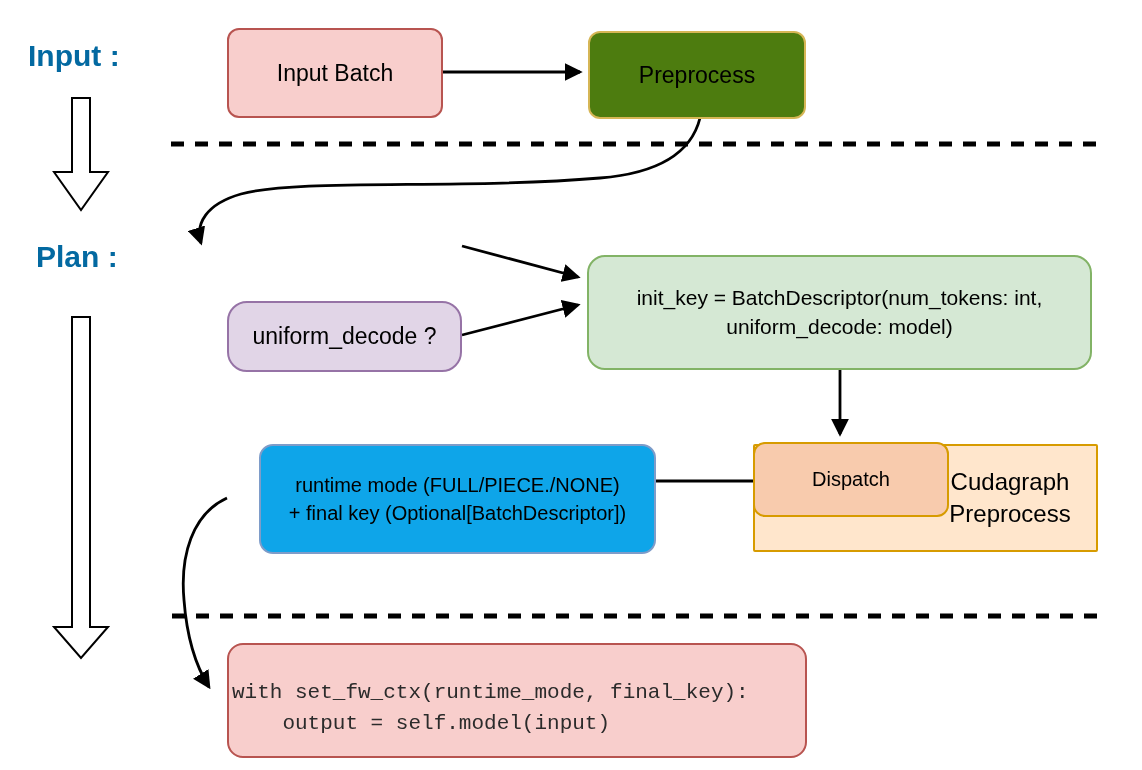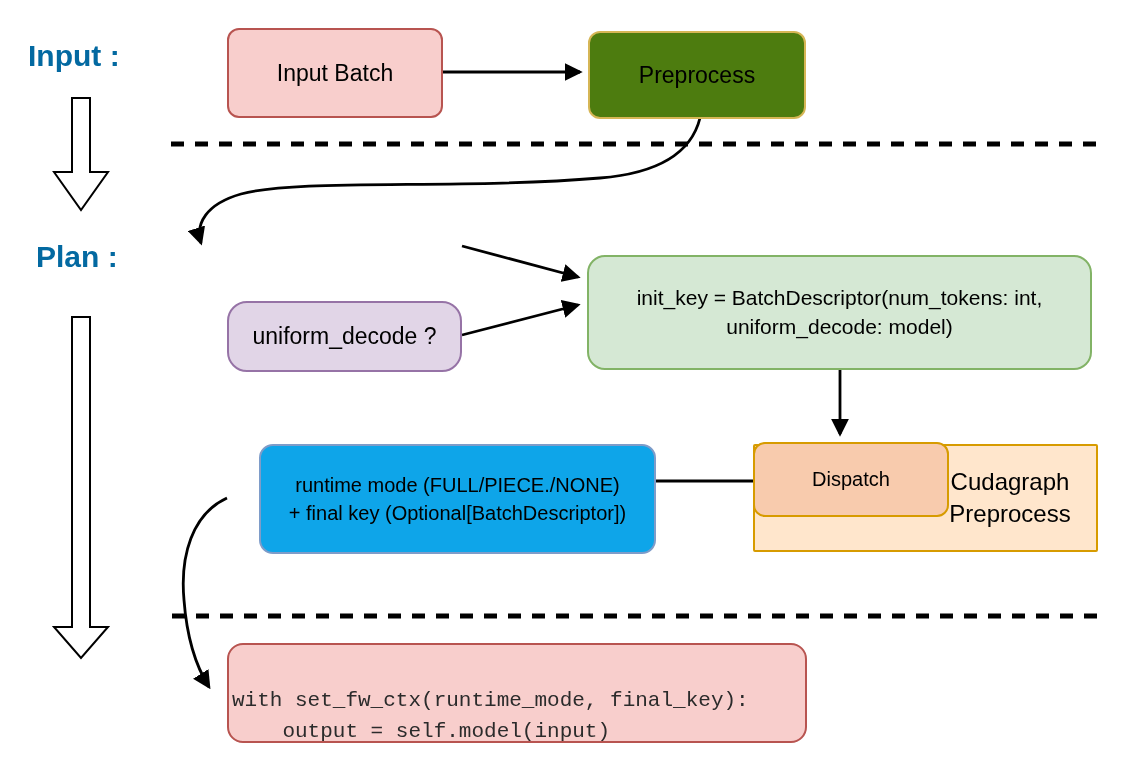--- a/index.html
+++ b/index.html
@@ -30,25 +30,25 @@
   #node-input-batch {left:227px;top:28px; width:216px;height:90px;border-radius:12px;font-size:23px;}
   #node-preprocess  {left:588px;top:31px; width:218px;height:88px;border-radius:12px;font-size:23px;}
   #node-cg-padding  {left:227px;top:211px;width:235px;height:71px;border-radius:12px;font-size:23px;}
   #node-uniform-decode{left:227px;top:301px;width:235px;height:71px;border-radius:20px;font-size:23px;}
   #node-init-key    {left:587px;top:230px;width:505px;height:115px;border-radius:18px;font-size:21px;line-height:1.38;margin-top:25px;}
   #node-dispatcher  {left:753px;top:444px;width:345px;height:108px;border-radius:2px;font-size:24px;
                      flex-direction:row;justify-content:flex-end;}
   #node-dispatcher .dtext{width:172px;text-align:center;line-height:1.35;}
   #node-dispatch    {left:753px;top:442px;width:196px;height:75px;border-radius:12px;font-size:20px;}
   #node-runtime     {left:227px;top:444px;width:397px;height:110px;border-radius:14px;font-size:20px;line-height:1.4;}
-  #node-exec-code   {left:227px;top:643px;width:580px;height:100px;border-radius:16px;
+  #node-exec-code   {left:227px;top:643px;width:580px;height:115px;border-radius:16px;
                      font-family:"Liberation Mono","DejaVu Sans Mono",monospace;
                      font-size:21px;line-height:31px;color:#2b2b2b;
                      align-items:flex-start;justify-content:flex-start;
-                     padding:40px 0 0 3px;text-align:left;}
+                     padding:32px 0 0 3px;text-align:left;}
   #node-exec-code .tline{white-space:pre;}
 
   #label-input   {left:28px;top:41px;}
   #label-plan    {left:36px;top:242px;}
   #label-execute {left:25px;top:674px;}
 </style>
 </head>
 <body>
 
 <div id="stage">

